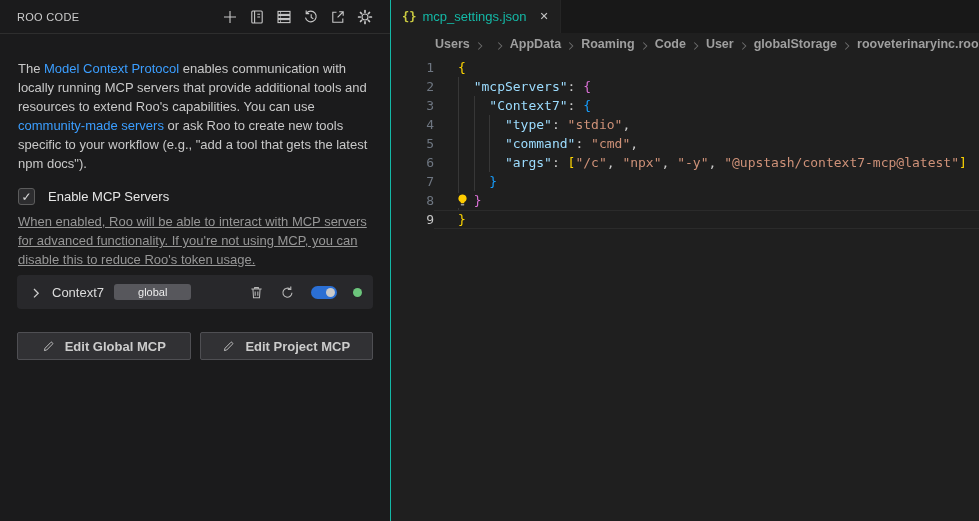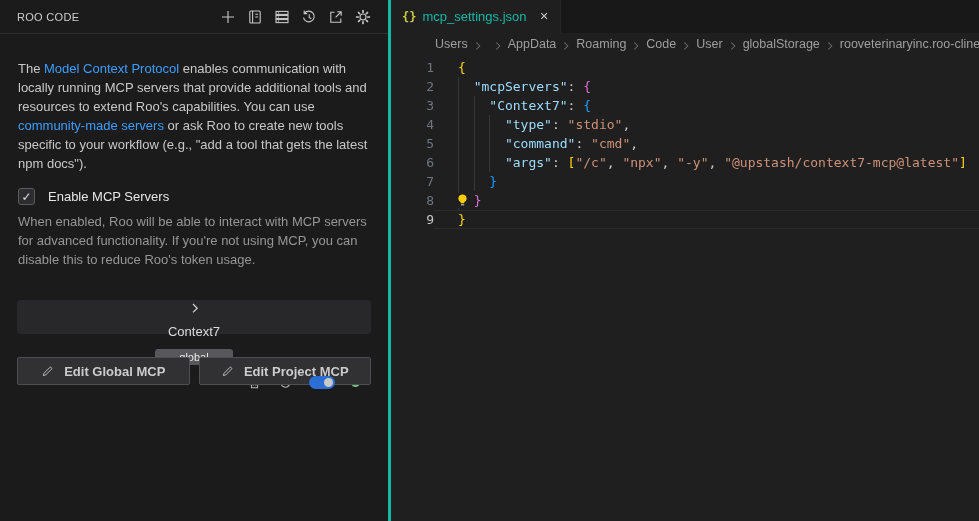--- a/index.html
+++ b/index.html
@@ -2,21 +2,21 @@
 <html style="--accent: #0078d4; --link: #3b9eff; --toggle: #2b6fd4; --ok: #6cc57c; --jkey: #9cdcfe; --jstr: #ce9178; --jpun: #cccccc; --jb1: #ffd700; --jb2: #da70d6; --jb3: #179fff;"><head>
 <meta charset="utf-8">
 <style>
   * { margin:0; padding:0; box-sizing:border-box; }
   html,body { width:979px; height:521px; overflow:hidden; background:#1f1f1f;
               font-family:"Liberation Sans", sans-serif; }
   .app { display:flex; width:979px; height:521px; }
 
   
   .sidebar { width:391px; flex:none; height:521px; background:#1b1b1c;
-             border-right:3px solid #14b8a6; overflow:hidden; }
+             border-right:1px solid #14b8a6; overflow:hidden; }
   .sb-top { height:33px; display:flex; align-items:center; padding:0 17px; }
   .sb-title { font-size:11px; letter-spacing:.3px; color:#cccccc; }
   .sb-icons { margin-left:auto; display:flex; align-items:center; gap:10px; }
   .sb-icons .ic { width:17px; height:17px; display:flex; align-items:center; justify-content:center; cursor:pointer; }
   .ic svg { width:16px; height:16px; }
 
   .page-head { display:flex; align-items:center; justify-content:space-between; padding:11px 18px 9px 18px; }
   .page-title { font-size:15px; font-weight:700; color:#e8e8e8; }
   .done-btn { background:var(--accent); color:#ffffff; border:none; border-radius:2px;
               font-family:inherit; font-size:13px; font-weight:700; padding:5px 15px; cursor:pointer; }
@@ -25,24 +25,24 @@
   .intro { margin:25px 18px 0 18px; width:355px; font-size:13px; line-height:19px; color:#c8c8c8; }
   .intro a { color:var(--link); text-decoration:none; cursor:pointer; }
 
   .setting { display:flex; align-items:center; gap:13px; margin:15px 18px 0 18px; }
   .checkbox { width:17px; height:17px; flex:none; border:1px solid #5c5c5c; border-radius:3px;
               background:#2d2d2f; display:flex; align-items:center; justify-content:center;
               font-size:12px; color:#d9d9d9; cursor:pointer; }
   .checkbox.unchecked { border-color:#474749; }
   .checkbox.unchecked .mark { visibility:hidden; }
   .setting-label { font-size:13px; font-weight:400; color:#e6e6e6; }
-  .desc { margin:7px 18px 0 18px; width:356px; font-size:13px; line-height:19px; color:#969696; }
-
-  .server-card { margin:31px 17px 0 17px; height:34px; background:#28282b; border-radius:4px;
-                 display:flex; align-items:center; padding:0 11px; gap:10px; cursor:pointer;flex-direction:column; }
+  .desc { margin:7px 18px 0 18px; width:356px; font-size:13px; line-height:19px; color:#969696;text-decoration:underline; }
+
+  .server-card { margin:6px 17px 0 17px; height:34px; background:#28282b; border-radius:4px;
+                 display:flex; align-items:center; padding:0 11px; gap:10px; cursor:pointer; }
   .server-name { font-size:13px; color:#dcdcdc; }
   .badge { background:#57575c; color:#ececec; font-size:11px; padding:2px 24px; border-radius:3px; }
   .card-actions { margin-left:auto; display:flex; align-items:center; gap:16px; }
   .card-actions .ic { width:15px; height:15px; cursor:pointer; }
   .card-actions .ic svg { width:15px; height:15px; }
   .toggle { width:26px; height:13px; border-radius:7px; background:var(--toggle); position:relative; cursor:pointer; }
   .toggle .knob { position:absolute; right:2px; top:2px; width:9px; height:9px; border-radius:50%; background:#c9c9c9; }
   .status-dot { width:9px; height:9px; border-radius:50%; background:var(--ok); }
 
   .edit-row { display:flex; gap:9px; margin:23px 17px 0 17px; }
@@ -54,21 +54,21 @@
   
   .editor { flex:1; background:#1f1f1f; display:flex; flex-direction:column; overflow:hidden; }
   .tabbar { height:33px; background:#181818; display:flex; flex:none; }
   .tab { display:flex; align-items:center; gap:6px; padding:0 11px; background:#1f1f1f;
          border-right:1px solid #252525; cursor:pointer; }
   .tab-icon { color:#cbcb41; font-family:"DejaVu Sans Mono", monospace; font-weight:700; font-size:12px; }
   .tab-name { font-size:13px; color:#14b8a6; }
   .tab-close { color:#c5c5c5; font-size:11px; margin-left:7px; cursor:pointer; }
   .breadcrumbs { height:22px; flex:none; display:flex; align-items:center; padding-left:44px;
                  font-size:12.5px; color:#9f9f9f; gap:2px; white-space:nowrap; overflow:hidden; }
-  .crumb { cursor:pointer; }
+  .crumb { cursor:pointer;font-weight:bold; }
   .crumb-empty { display:inline-block; width:38px; }
   .crumb-sep svg { width:14px; height:14px; margin:0 1px; position:relative; top:3px; }
 
   .code { font-family:"DejaVu Sans Mono", monospace; font-size:13px; line-height:19px;
           padding-top:3px; cursor:text; }
   .code-line { display:flex; height:19px; white-space:pre; }
   .ln { width:43px; flex:none; text-align:right; color:#6e7681; user-select:none; }
   .line-active .ln { color:#c6c6c6; }
   .line-active .lc-wrap { box-shadow:inset 0 1px 0 #2b2b2b, inset 0 -1px 0 #2b2b2b; }
   .lc-wrap { flex:1; }

